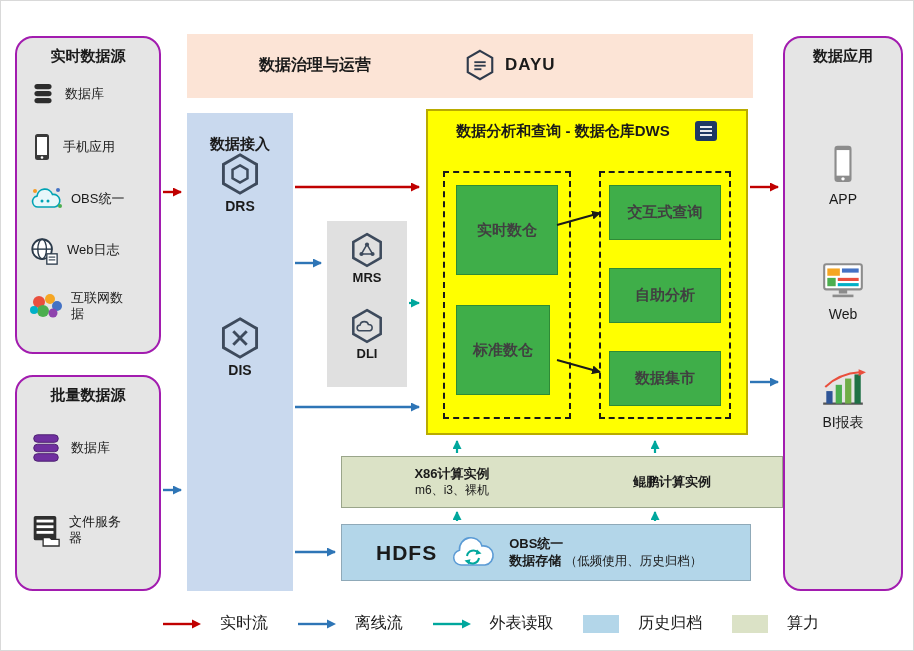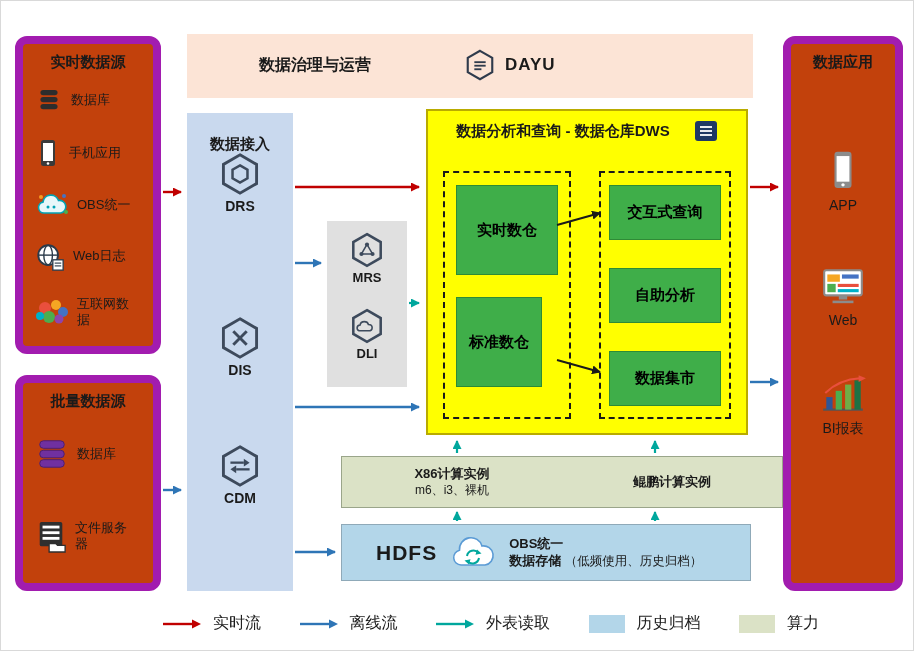--- a/index.html
+++ b/index.html
@@ -1,21 +1,21 @@
 <!DOCTYPE html>
 <html><head>
 <meta charset="utf-8">
 <style>
   *{margin:0;padding:0;box-sizing:border-box}
   body{background:#fff}
   .canvas{position:relative;width:914px;height:651px;background:#fff;border:1px solid #d9d9d9;
           font-family:"Liberation Sans","DejaVu Sans",sans-serif;color:#1a1a1a;overflow:hidden}
   .arrows{position:absolute;left:0;top:0;z-index:6;pointer-events:none}
 
-  .panel{position:absolute;border:8px solid #a21caf;border-radius:12px;background:#c2410c;z-index:2}
+  .panel{position:absolute;border:2px solid #a21caf;border-radius:18px;background:#e5e5e5;z-index:2}
   .panel-title{text-align:center;font-weight:700;font-size:15px;padding-top:9px}
   .v-items{display:flex;flex-direction:column;justify-content:space-around;padding:2px 6px 10px 12px}
   .row-item{display:flex;align-items:center;gap:8px}
   .row-item .lbl{font-size:13px;line-height:1.25;max-width:62px}
 
   .banner{position:absolute;left:186px;top:33px;width:566px;height:64px;background:#fce4d6;z-index:2}
   .banner-title{position:absolute;left:72px;top:21px;font-weight:700;font-size:16px}
   .dayu{position:absolute;left:276px;top:14px;display:flex;align-items:center;gap:8px}
   .dayu .lbl{font-weight:700;font-size:17px;letter-spacing:1px}
 
@@ -26,42 +26,42 @@
   .kafka-badge{position:absolute;right:3px;top:15px;font-size:9px;font-weight:700;color:#222}
 
   .proc{position:absolute;left:326px;top:220px;width:80px;height:166px;background:#e0e0e0;z-index:2}
   .proc-item{position:absolute;left:0;width:100%;text-align:center}
   .proc-item .lbl{display:block;font-weight:700;font-size:13px;margin-top:1px}
 
   .dws{position:absolute;left:425px;top:108px;width:322px;height:326px;background:#ffff00;border:2px solid #b9ab00;z-index:2}
   .dws-title{display:flex;align-items:center;justify-content:center;gap:24px;font-weight:700;font-size:15px;margin-top:9px}
   .dashed{position:absolute;border:2px dashed #1a1a1a}
   .g-box{position:absolute;background:#3fae49;border:1px solid #2e8b36;display:flex;align-items:center;
-         justify-content:center;font-weight:700;font-size:15px;color:#000000}
+         justify-content:center;font-weight:700;font-size:15px;color:#404040}
 
   .compute{position:absolute;left:340px;top:455px;width:442px;height:52px;background:#dbe2c6;border:1px solid #9aa58a;
            display:flex;align-items:center;z-index:2}
   .c-half{flex:1;text-align:center;line-height:1.3}
   .c-t{font-weight:700;font-size:13px}
   .c-s{font-size:12px}
 
   .storage{position:absolute;left:340px;top:523px;width:410px;height:57px;background:#b3d6e9;border:1px solid #8fa9b8;
            display:flex;align-items:center;gap:12px;padding-left:34px;z-index:2}
   .hdfs{font-weight:700;font-size:21px;letter-spacing:1px}
   .obs-text{font-size:13px;line-height:1.35}
   .obs-b{font-weight:700}
   .obs-n{font-weight:400;font-size:12.5px}
 
   .apps{position:absolute;left:782px;top:35px;width:120px;height:555px}
   .app-item{position:absolute;left:0;width:100%;text-align:center}
   .app-item .lbl{display:block;font-size:14px;margin-top:4px}
 
   .legend{position:absolute;left:162px;top:612px;width:656px;display:flex;align-items:center;
           justify-content:space-between;z-index:2}
-  .leg{display:flex;align-items:center;gap:12px;font-size:16px}
+  .leg{display:flex;align-items:center;gap:19px;font-size:16px}
   .swatch{width:36px;height:18px;display:inline-block}
 
   .ic{display:inline-flex;align-items:center;justify-content:center;vertical-align:middle}
   .ic svg{display:block}
 </style>
 </head>
 <body>
 
 <div class="canvas">
 
@@ -231,32 +231,20 @@
     <div class="ing-item" style="top:202px">
       <span class="ic">
         <svg width="46" height="46" viewBox="0 0 48 48">
             <path d="M24 4 L41.3 14 V34 L24 44 L6.7 34 V14 Z" fill="none" stroke="#3d4a5c" stroke-width="3"></path>
             <line x1="17" y1="17" x2="31" y2="31" stroke="#3d4a5c" stroke-width="3"></line>
             <line x1="31" y1="17" x2="17" y2="31" stroke="#3d4a5c" stroke-width="3"></line>
           </svg>
       </span>
       <span class="lbl">DIS</span>
     </div>
-    <div class="ing-item" style="top:330px">
-      <span class="ic">
-        <svg width="46" height="46" viewBox="0 0 48 48">
-            <path d="M24 4 L41.3 14 V34 L24 44 L6.7 34 V14 Z" fill="none" stroke="#3d4a5c" stroke-width="3"></path>
-            <line x1="14" y1="20.5" x2="28" y2="20.5" stroke="#3d4a5c" stroke-width="2.4"></line>
-            <polygon points="28,16.5 34,20.5 28,24.5" fill="#3d4a5c"></polygon>
-            <line x1="34" y1="27.5" x2="20" y2="27.5" stroke="#3d4a5c" stroke-width="2.4"></line>
-            <polygon points="20,23.5 14,27.5 20,31.5" fill="#3d4a5c"></polygon>
-          </svg>
-      </span>
-      <span class="lbl">CDM</span>
-    </div>
   </div>
 
   <div class="proc">
     <div class="proc-item" style="top:10px">
       <span class="ic">
         <svg width="38" height="38" viewBox="0 0 48 48">
             <path d="M24 4 L41.3 14 V34 L24 44 L6.7 34 V14 Z" fill="none" stroke="#3d4a5c" stroke-width="3.2"></path>
             <path d="M24 17 L17 29 H31 Z" fill="none" stroke="#3d4a5c" stroke-width="2"></path>
             <g fill="#3d4a5c">
               <circle cx="24" cy="17" r="2.6"></circle>
@@ -285,21 +273,21 @@
         <svg width="24" height="22" viewBox="0 0 24 22">
             <rect x="1" y="1" width="22" height="20" rx="3" fill="#1f3864"></rect>
             <line x1="6" y1="7" x2="18" y2="7" stroke="#fff" stroke-width="1.8"></line>
             <line x1="6" y1="11" x2="18" y2="11" stroke="#fff" stroke-width="1.8"></line>
             <line x1="6" y1="15" x2="18" y2="15" stroke="#fff" stroke-width="1.8"></line>
           </svg>
       </span>
     </div>
     <div class="dashed" style="left:15px;top:60px;width:128px;height:248px">
       <div class="g-box" style="left:11px;top:12px;width:102px;height:90px">实时数仓</div>
-      <div class="g-box" style="left:11px;top:124px;width:86px;height:90px">标准数仓</div>
+      <div class="g-box" style="left:11px;top:132px;width:94px;height:90px">标准数仓</div>
     </div>
     <div class="dashed" style="left:171px;top:60px;width:132px;height:248px">
       <div class="g-box" style="left:8px;top:12px;width:112px;height:55px">交互式查询</div>
       <div class="g-box" style="left:8px;top:95px;width:112px;height:55px">自助分析</div>
       <div class="g-box" style="left:8px;top:178px;width:112px;height:55px">数据集市</div>
     </div>
   </div>
 
   <div class="compute">
     <div class="c-half">

